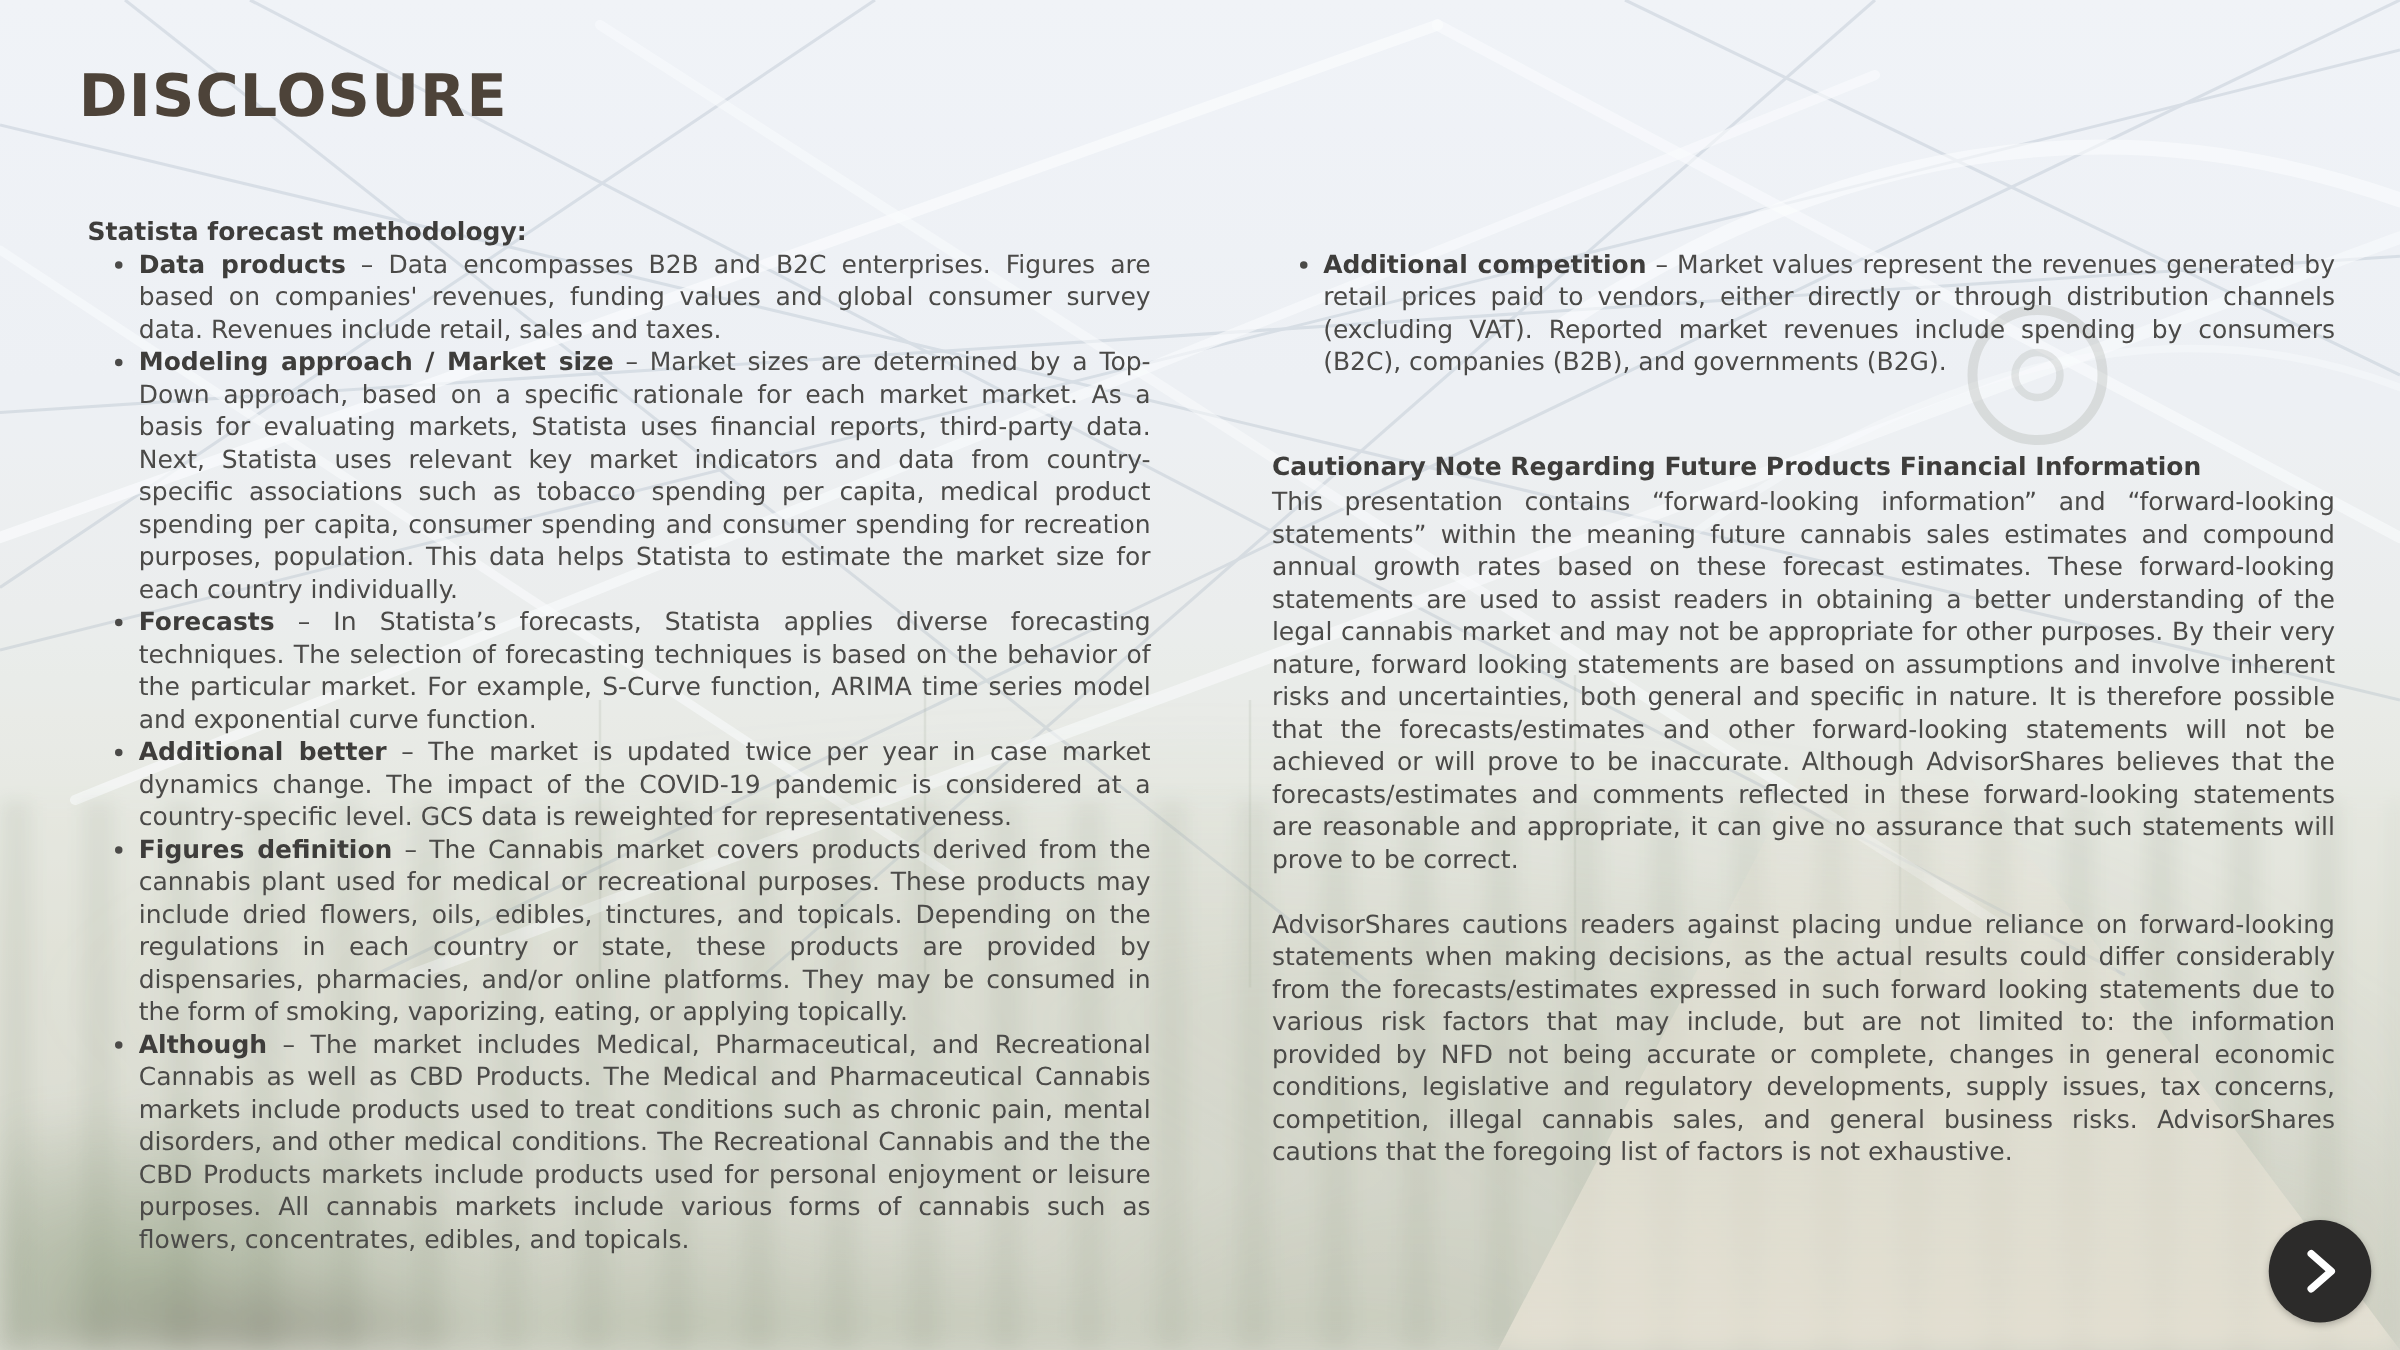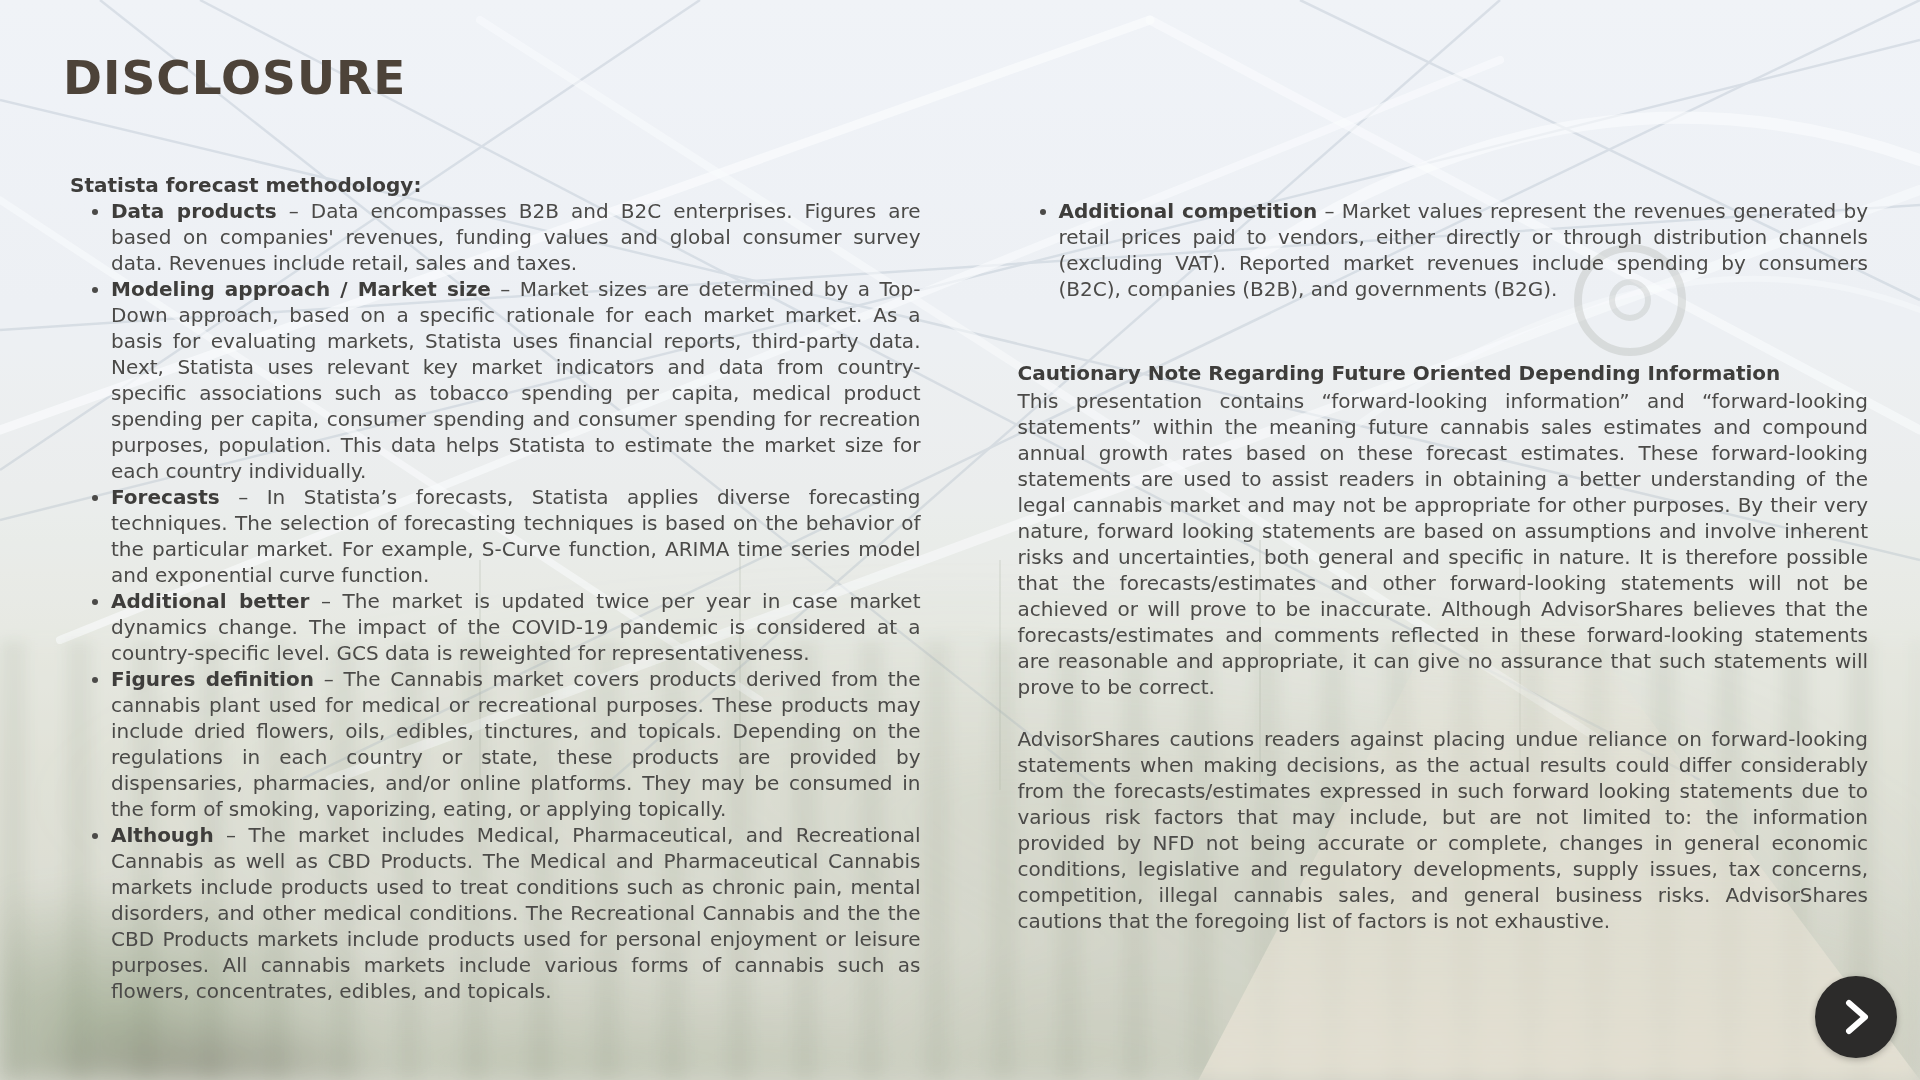--- a/index.html
+++ b/index.html
@@ -148,21 +148,21 @@
       </ul>
     </div>
 
     <div class="col right">
       <ul class="bullets">
         <li>
           <span class="b">Additional competition</span>
           <span>– Market values represent the revenues generated by retail prices paid to vendors, either directly or through distribution channels (excluding VAT). Reported market revenues include spending by consumers (B2C), companies (B2B), and governments (B2G).</span>
         </li>
       </ul>
-      <p class="col-heading cautionary">Cautionary Note Regarding Future Oriented Depending Information</p>
+      <p class="col-heading cautionary">Cautionary Note Regarding Future Products Financial Information</p>
       <p class="para">This presentation contains “forward-looking information” and “forward-looking statements” within the meaning future cannabis sales estimates and compound annual growth rates based on these forecast estimates. These forward-looking statements are used to assist readers in obtaining a better understanding of the legal cannabis market and may not be appropriate for other purposes. By their very nature, forward looking statements are based on assumptions and involve inherent risks and uncertainties, both general and specific in nature. It is therefore possible that the forecasts/estimates and other forward-looking statements will not be achieved or will prove to be inaccurate. Although AdvisorShares believes that the forecasts/estimates and comments reflected in these forward-looking statements are reasonable and appropriate, it can give no assurance that such statements will prove to be correct.</p>
       <p class="para">AdvisorShares cautions readers against placing undue reliance on forward-looking statements when making decisions, as the actual results could differ considerably from the forecasts/estimates expressed in such forward looking statements due to various risk factors that may include, but are not limited to: the information provided by NFD not being accurate or complete, changes in general economic conditions, legislative and regulatory developments, supply issues, tax concerns, competition, illegal cannabis sales, and general business risks. AdvisorShares cautions that the foregoing list of factors is not exhaustive.</p>
     </div>
 
   </div>
 
   <button class="next-btn">
     <svg width="30" height="40" viewBox="0 0 30 40">
       <polyline points="8,6 24,20 8,34" fill="none" stroke="#ffffff" stroke-width="6" stroke-linecap="round" stroke-linejoin="round"></polyline>
     </svg>

